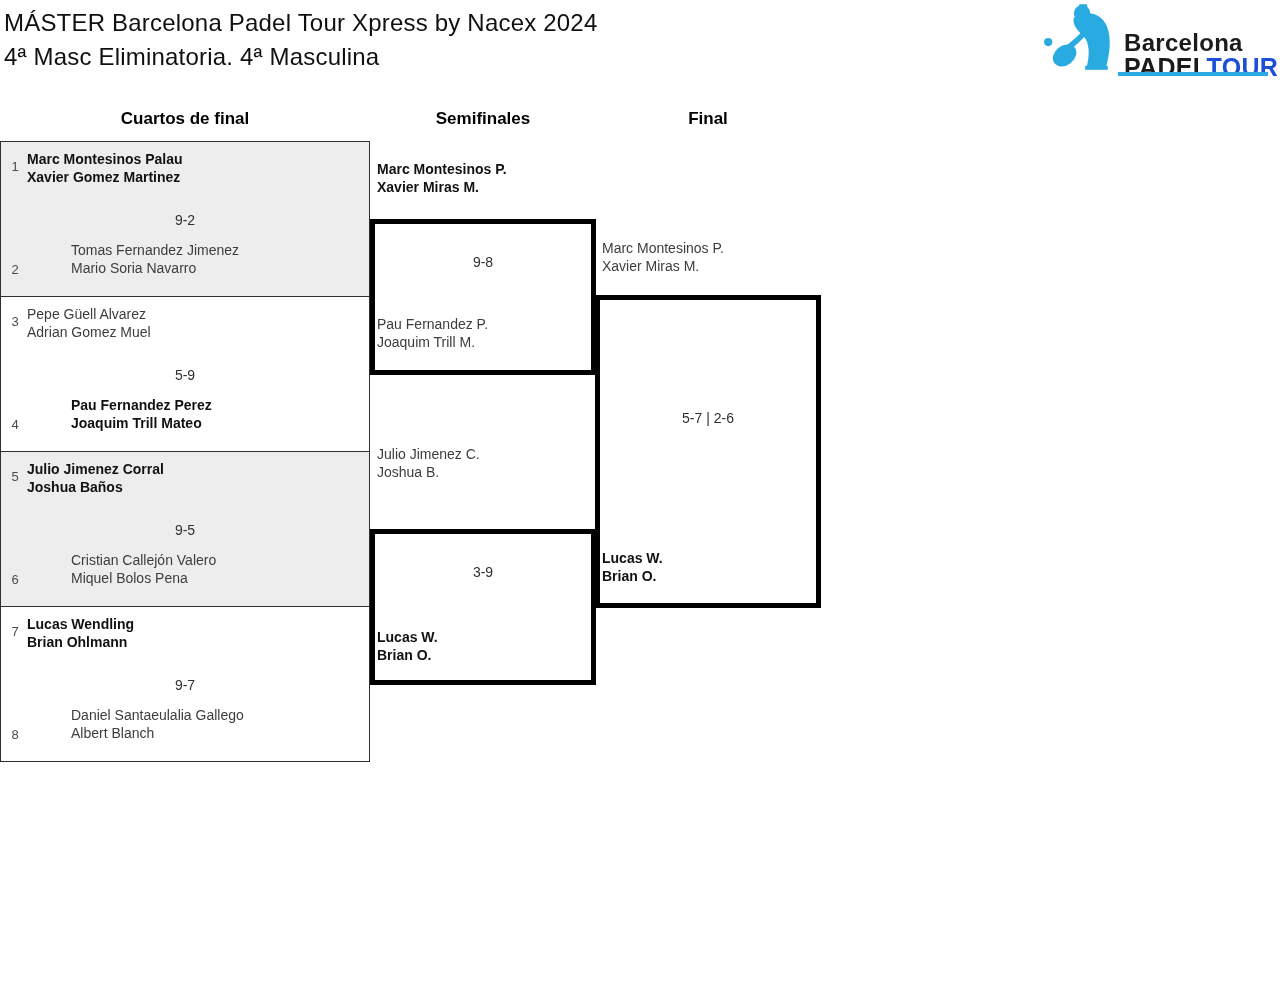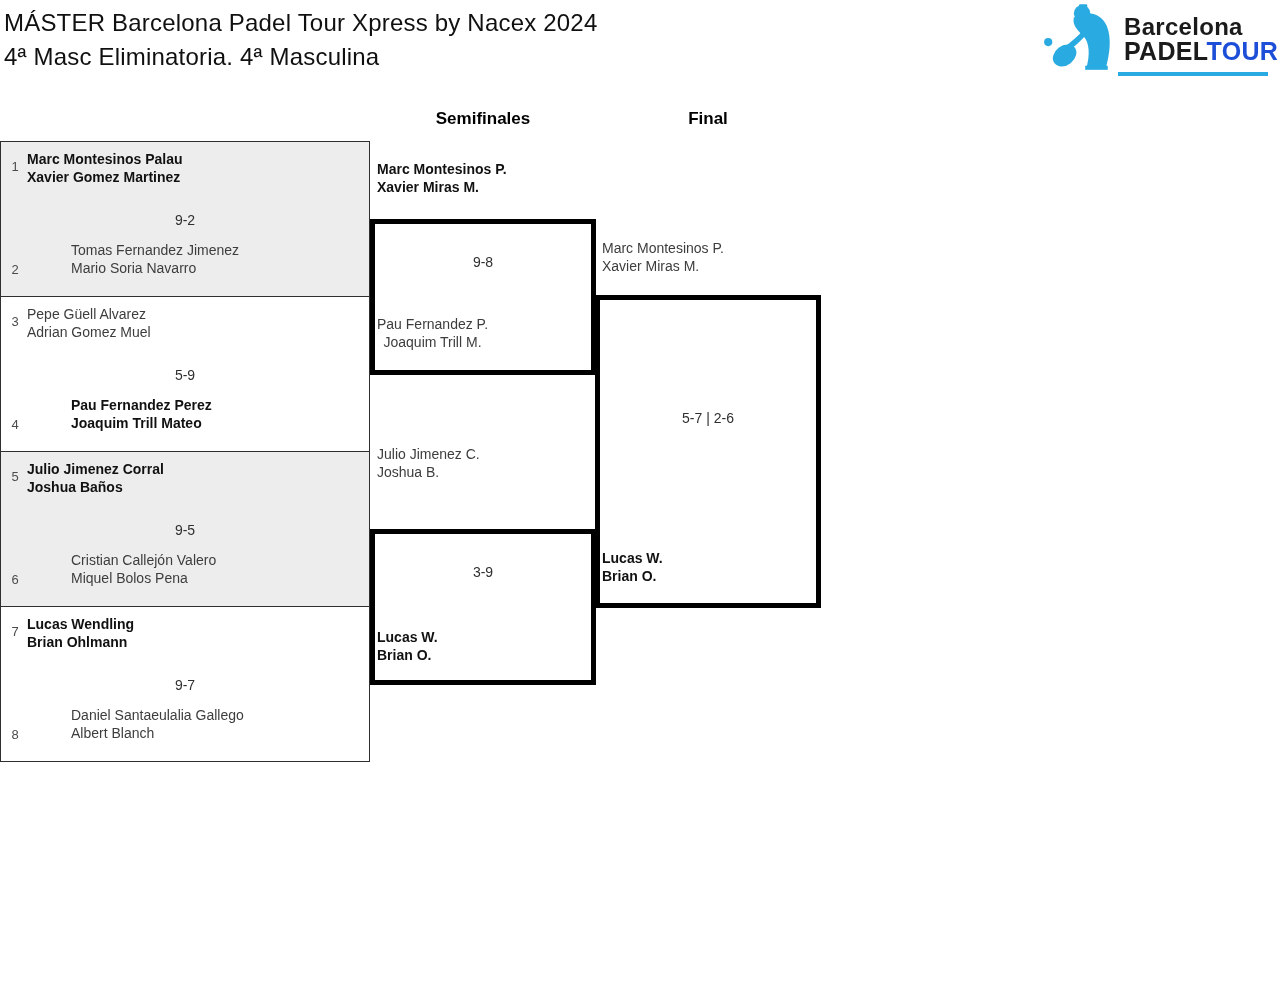--- a/index.html
+++ b/index.html
@@ -7,21 +7,21 @@
     position:relative; width:1280px; height:982px; background:#ffffff;
     font-family:"Liberation Sans", sans-serif; overflow:hidden;
   }
 
   
   .title { position:absolute; left:4px; top:6px; font-size:24px; line-height:34px;
            font-weight:400; color:#101010; letter-spacing:0.2px; }
 
   .logo { position:absolute; left:1040px; top:4px; width:228px; height:74px; cursor:pointer; }
   .logo-player { position:absolute; left:0; top:0; width:78px; height:68px; }
-  .logo-text { position:absolute; left:84px; top:10px; font-weight:700; color:#1b1b1b; }
+  .logo-text { position:absolute; left:84px; top:26px; font-weight:700; color:#1b1b1b; }
   .logo-line1 { font-size:24px; line-height:25px; letter-spacing:0.3px; }
   .logo-line2 { font-size:25px; line-height:24px; letter-spacing:0.3px; }
   .logo-line2 .blue { color:#1d4ed8; }
   .logo-underline { position:absolute; left:78px; top:68px; width:150px; height:4px; background:#29ABE2; }
 
   
   .col-header { position:absolute; top:109px; text-align:center; font-size:17px;
                 font-weight:600; color:#000; }
   .col-header.qf { left:0; width:370px; }
   .col-header.sf { left:370px; width:226px; }
@@ -50,21 +50,21 @@
   .box-score { position:absolute; left:0; right:0; text-align:center;
                font-size:14px; color:#2f2f2f; }
   .match-box.sf1 .box-score, .match-box.sf2 .box-score { top:30px; }
   .match-box.final .box-score { top:110px; }
 
   
   .adv { position:absolute; font-size:14px; line-height:18px; color:#3d3d3d; }
   .adv.sf-col { left:377px; }
   .adv.fi-col { left:602px; }
   .adv.sf1-top { top:160px; }
-  .adv.sf1-bottom { top:315px;text-align:center; }
+  .adv.sf1-bottom { top:315px; }
   .adv.sf2-top { top:445px; }
   .adv.sf2-bottom { top:628px; }
   .adv.final-top { top:239px; }
   .adv.final-bottom { top:549px; }
 </style>
 </head>
 <body>
 
 <div class="page">
 
@@ -85,20 +85,21 @@
         <path d="M44 60 L66 60 L66 64 L44 64 Z"></path>
       </g>
     </svg>
     <div class="logo-text">
       <div class="logo-line1">Barcelona</div>
       <div class="logo-line2"><span>PADEL</span><span class="blue">TOUR</span></div>
     </div>
     <div class="logo-underline"></div>
   </div>
 
+  <div class="col-header qf">Cuartos de final</div>
   <div class="col-header sf">Semifinales</div>
   <div class="col-header fi">Final</div>
 
   <div class="qf-block shaded" style="top:141px">
     <div class="seed top">1</div>
     <div class="team top winner">
       <div>Marc Montesinos Palau</div>
       <div>Xavier Gomez Martinez</div>
     </div>
     <div class="qf-score">9-2</div>

